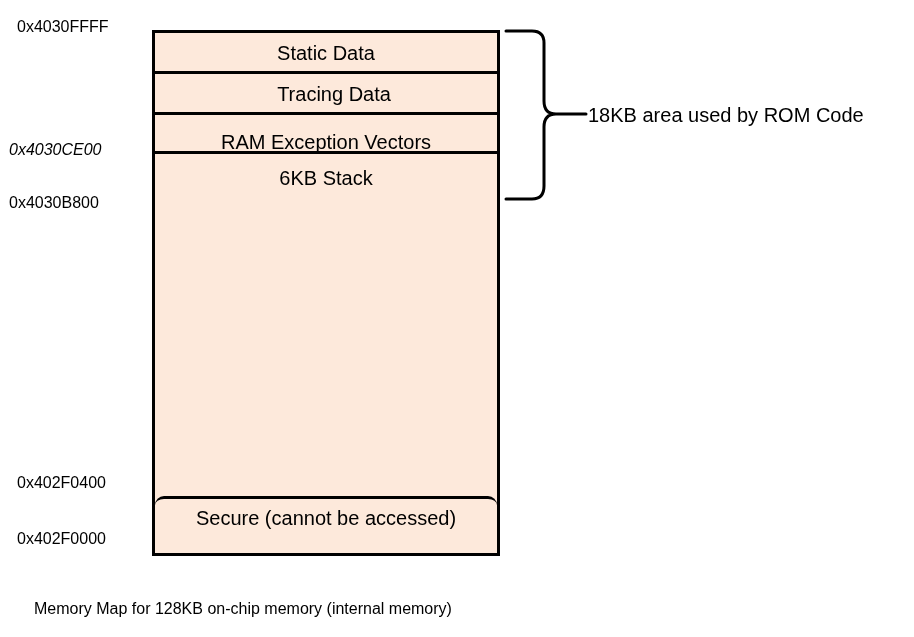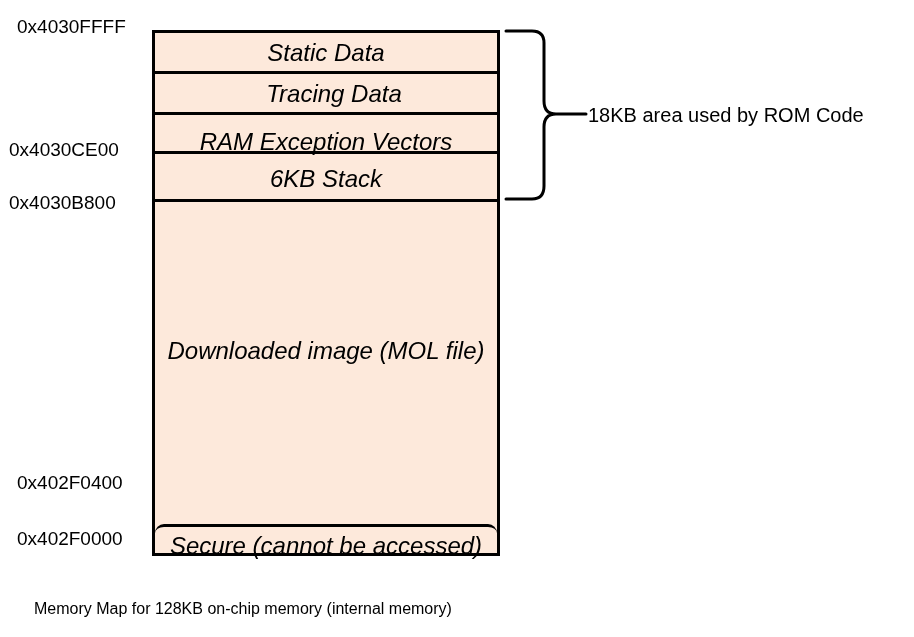--- a/index.html
+++ b/index.html
@@ -1,53 +1,50 @@
 <!DOCTYPE html>
 <html><head>
 <meta charset="utf-8">
 <style>
   html, body { margin: 0; padding: 0; background: #ffffff; }
   body { width: 914px; height: 637px; position: relative; overflow: hidden;
          font-family: "Liberation Sans", "DejaVu Sans", sans-serif; color: #000; }
-  .addr { position: absolute; font-size: 19px; line-height: 22px; white-space: nowrap; }
+  .addr { position: absolute; font-size: 16px; line-height: 22px; white-space: nowrap; }
   .mem { position: absolute; left: 152px; top: 30px; width: 342px; height: 520px;
          border: 3px solid #000; background: #fde9db; box-sizing: content-box; }
   .region { position: absolute; left: 0; right: 0; display: flex; align-items: center;
-            justify-content: center; font-size: 24px; box-sizing: border-box; font-style: italic; }
+            justify-content: center; font-size: 20px; box-sizing: border-box; }
   .region.bt { border-top: 3px solid #000; }
   .label { position: absolute; font-size: 20px; white-space: nowrap; }
   svg.brace { position: absolute; left: 500px; top: 24px; }
   .caption { position: absolute; left: 34px; top: 600px; font-size: 16px; white-space: nowrap; }
 </style>
 </head>
 <body>
 
 <div class="addr" style="left:17px; top:16px;">0x4030FFFF</div>
-<div class="addr" style="left:9px; top:139px;">0x4030CE00</div>
+<div class="addr" style="left:9px; top:139px;font-style:italic;">0x4030CE00</div>
 <div class="addr" style="left:9px; top:192px;">0x4030B800</div>
 <div class="addr" style="left:17px; top:472px;">0x402F0400</div>
 <div class="addr" style="left:17px; top:528px;">0x402F0000</div>
 
 <div class="mem">
   <div class="region" style="top:0; height:40px;">
     <span>Static Data</span>
   </div>
   <div class="region bt" style="top:38px; height:43px;padding-left:16px;">
     <span>Tracing Data</span>
   </div>
   <div class="region bt" style="top:79px; height:57px;">
     <span>RAM Exception Vectors</span>
   </div>
   <div class="region bt" style="top:118px; height:52px;">
     <span>6KB Stack</span>
   </div>
-  <div class="region bt" style="top:166px; height:300px;">
-    <span>Downloaded image (MOL file)</span>
-  </div>
-  <div class="region bt" style="top:491px; height:41px;border-radius:9px;">
+  <div class="region bt" style="top:463px; height:41px;border-radius:9px;">
     <span>Secure (cannot be accessed)</span>
   </div>
 </div>
 
 <svg class="brace" width="90" height="185" viewBox="0 0 90 185">
   <path d="M6 7 L32 7 Q44 7 44 19 L44 77 Q44 90 56 90 L86 90 M56 90 Q44 90 44 103 L44 162 Q44 175 32 175 L6 175" fill="none" stroke="#000" stroke-width="3" stroke-linejoin="round" stroke-linecap="round"></path>
 </svg>
 
 <div class="label" style="left:588px; top:104px;">18KB area used by ROM Code</div>
 

